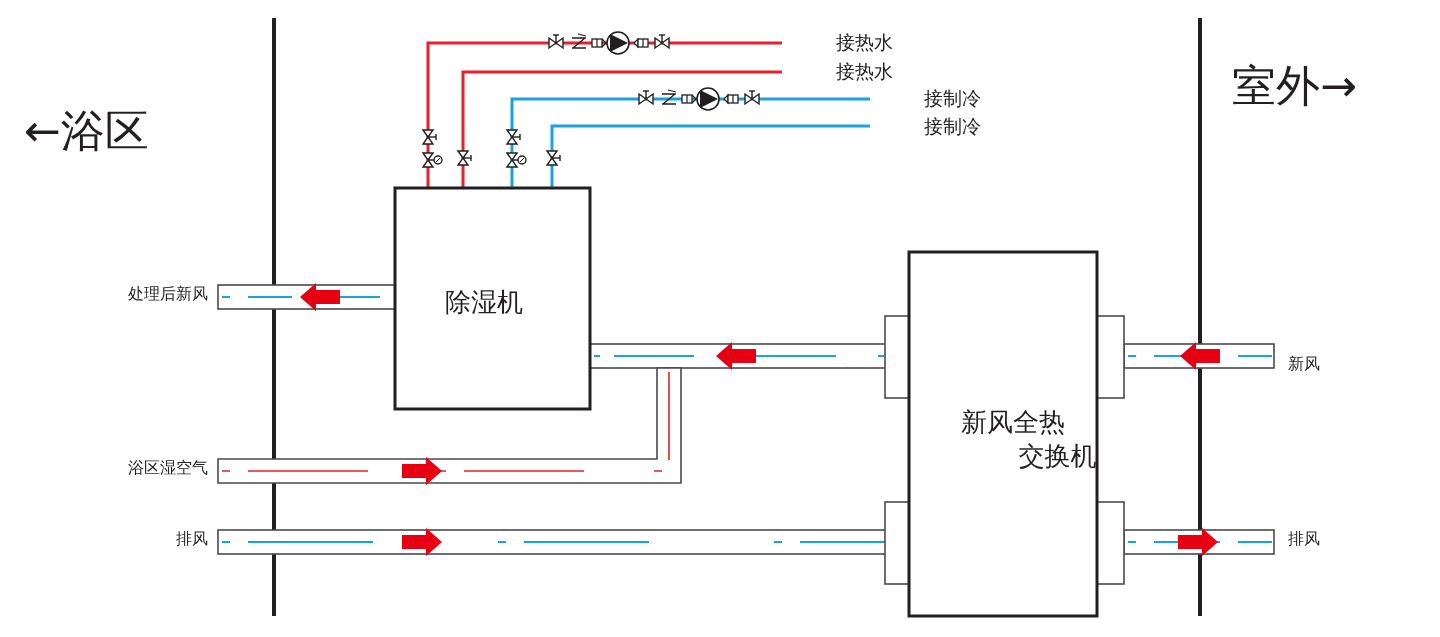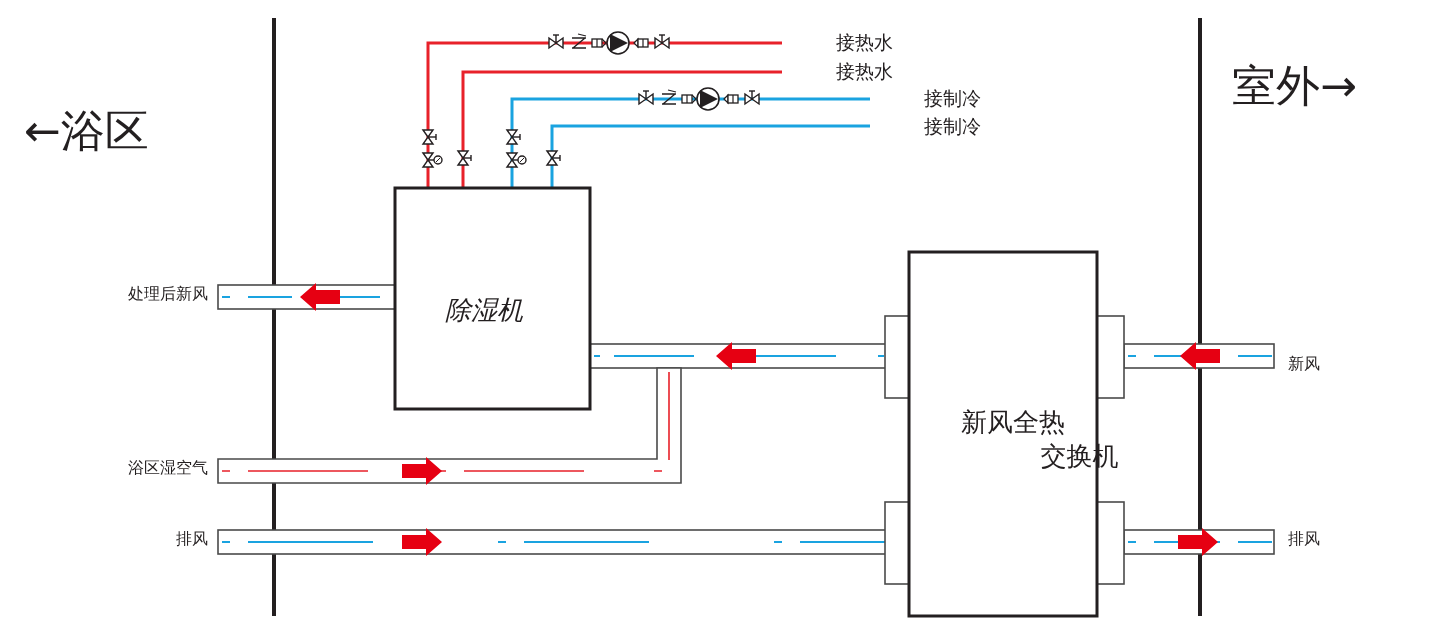--- a/index.html
+++ b/index.html
@@ -134,21 +134,21 @@
 </svg>
 
 <div class="lbl zone" style="left:24px; top:68px;margin-top:41px;">←浴区</div>
 <div class="lbl zone" style="left:1232px; top:64px;">室外→</div>
 
 <div class="lbl pipe-lbl" style="left:796px; top:33px;">接热水</div>
 <div class="lbl pipe-lbl" style="left:796px; top:62px;">接热水</div>
 <div class="lbl pipe-lbl" style="left:884px; top:89px;">接制冷</div>
 <div class="lbl pipe-lbl" style="left:884px; top:117px;">接制冷</div>
 
-<div class="lbl unit-lbl" style="left:445px; top:294px;font-style:italic;">除湿机</div>
+<div class="lbl unit-lbl" style="left:445px; top:286px;">除湿机</div>
 <div class="lbl unit-lbl" style="left:909px; top:406px; width:208px;">新风全热</div>
-<div class="lbl unit-lbl" style="left:931px; top:440px; width:205px;padding-left:46px;">交换机</div>
+<div class="lbl unit-lbl" style="left:909px; top:440px; width:205px;padding-left:46px;">交换机</div>
 
 <div class="lbl duct-lbl" style="right:1232px; top:286px;">处理后新风</div>
 <div class="lbl duct-lbl" style="right:1232px; top:460px;">浴区湿空气</div>
 <div class="lbl duct-lbl" style="right:1232px; top:531px;">排风</div>
 <div class="lbl duct-lbl" style="left:1288px; top:356px;">新风</div>
 <div class="lbl duct-lbl" style="left:1288px; top:531px;">排风</div>
 
 </body></html>

